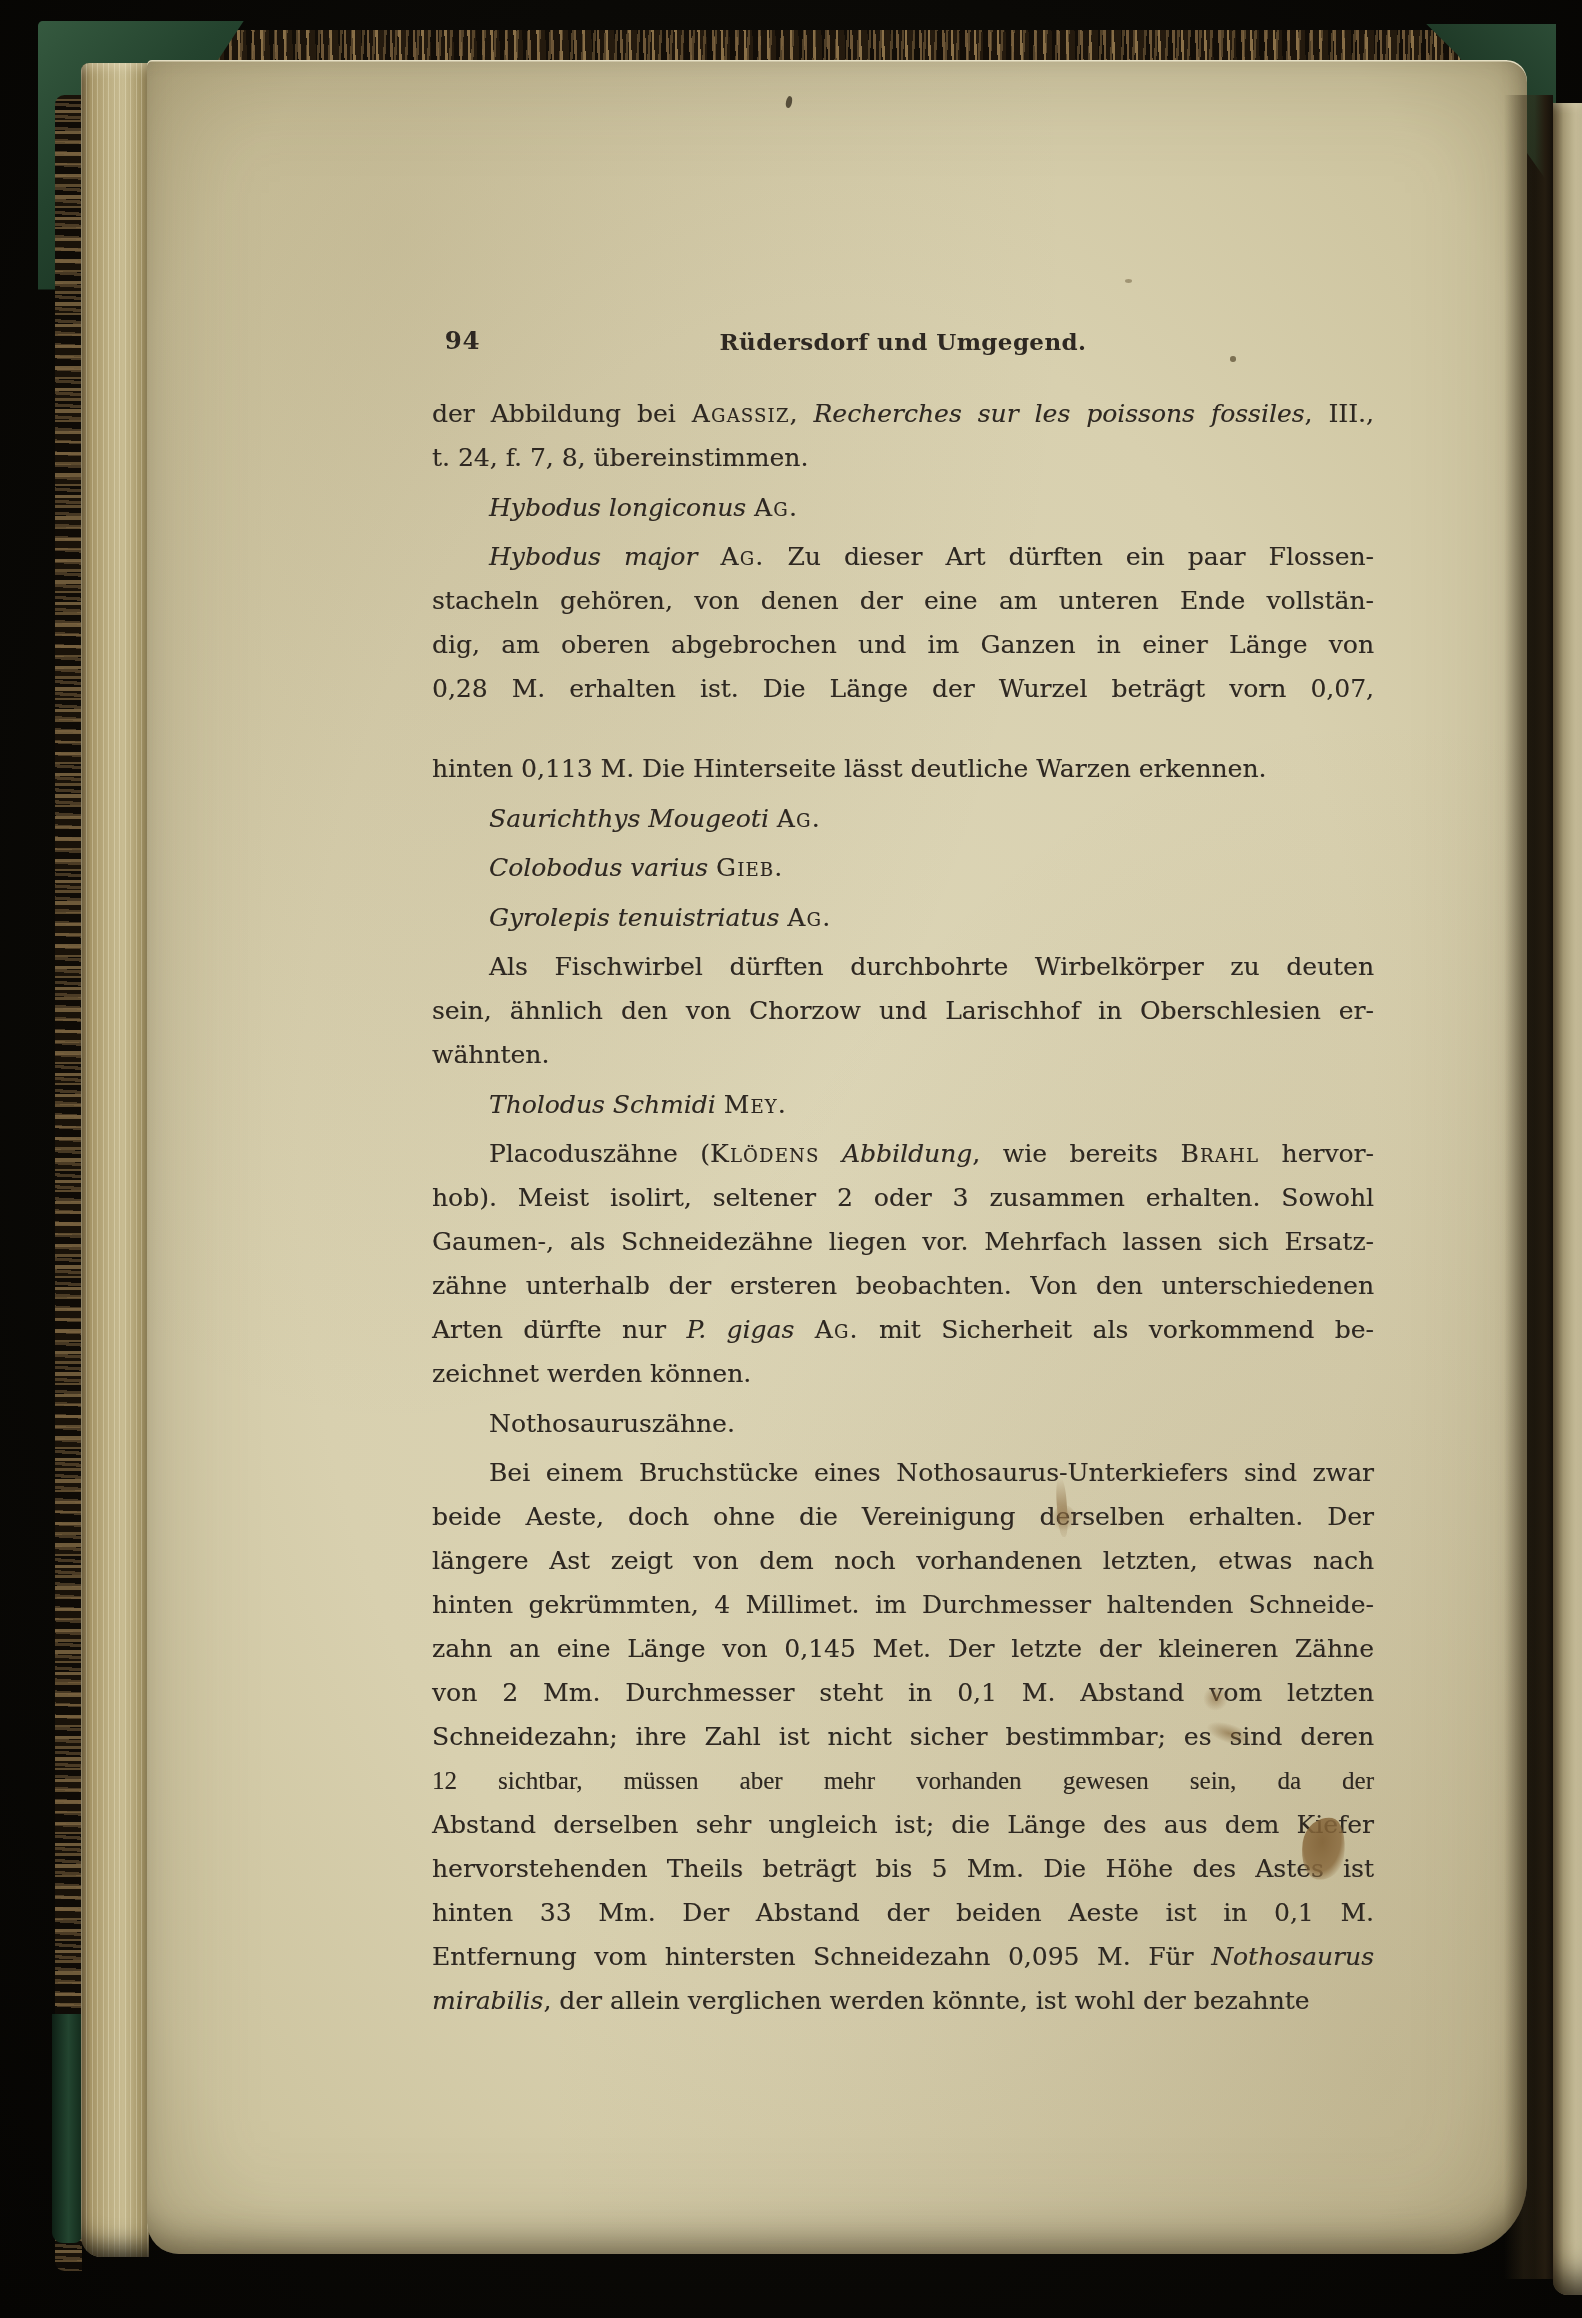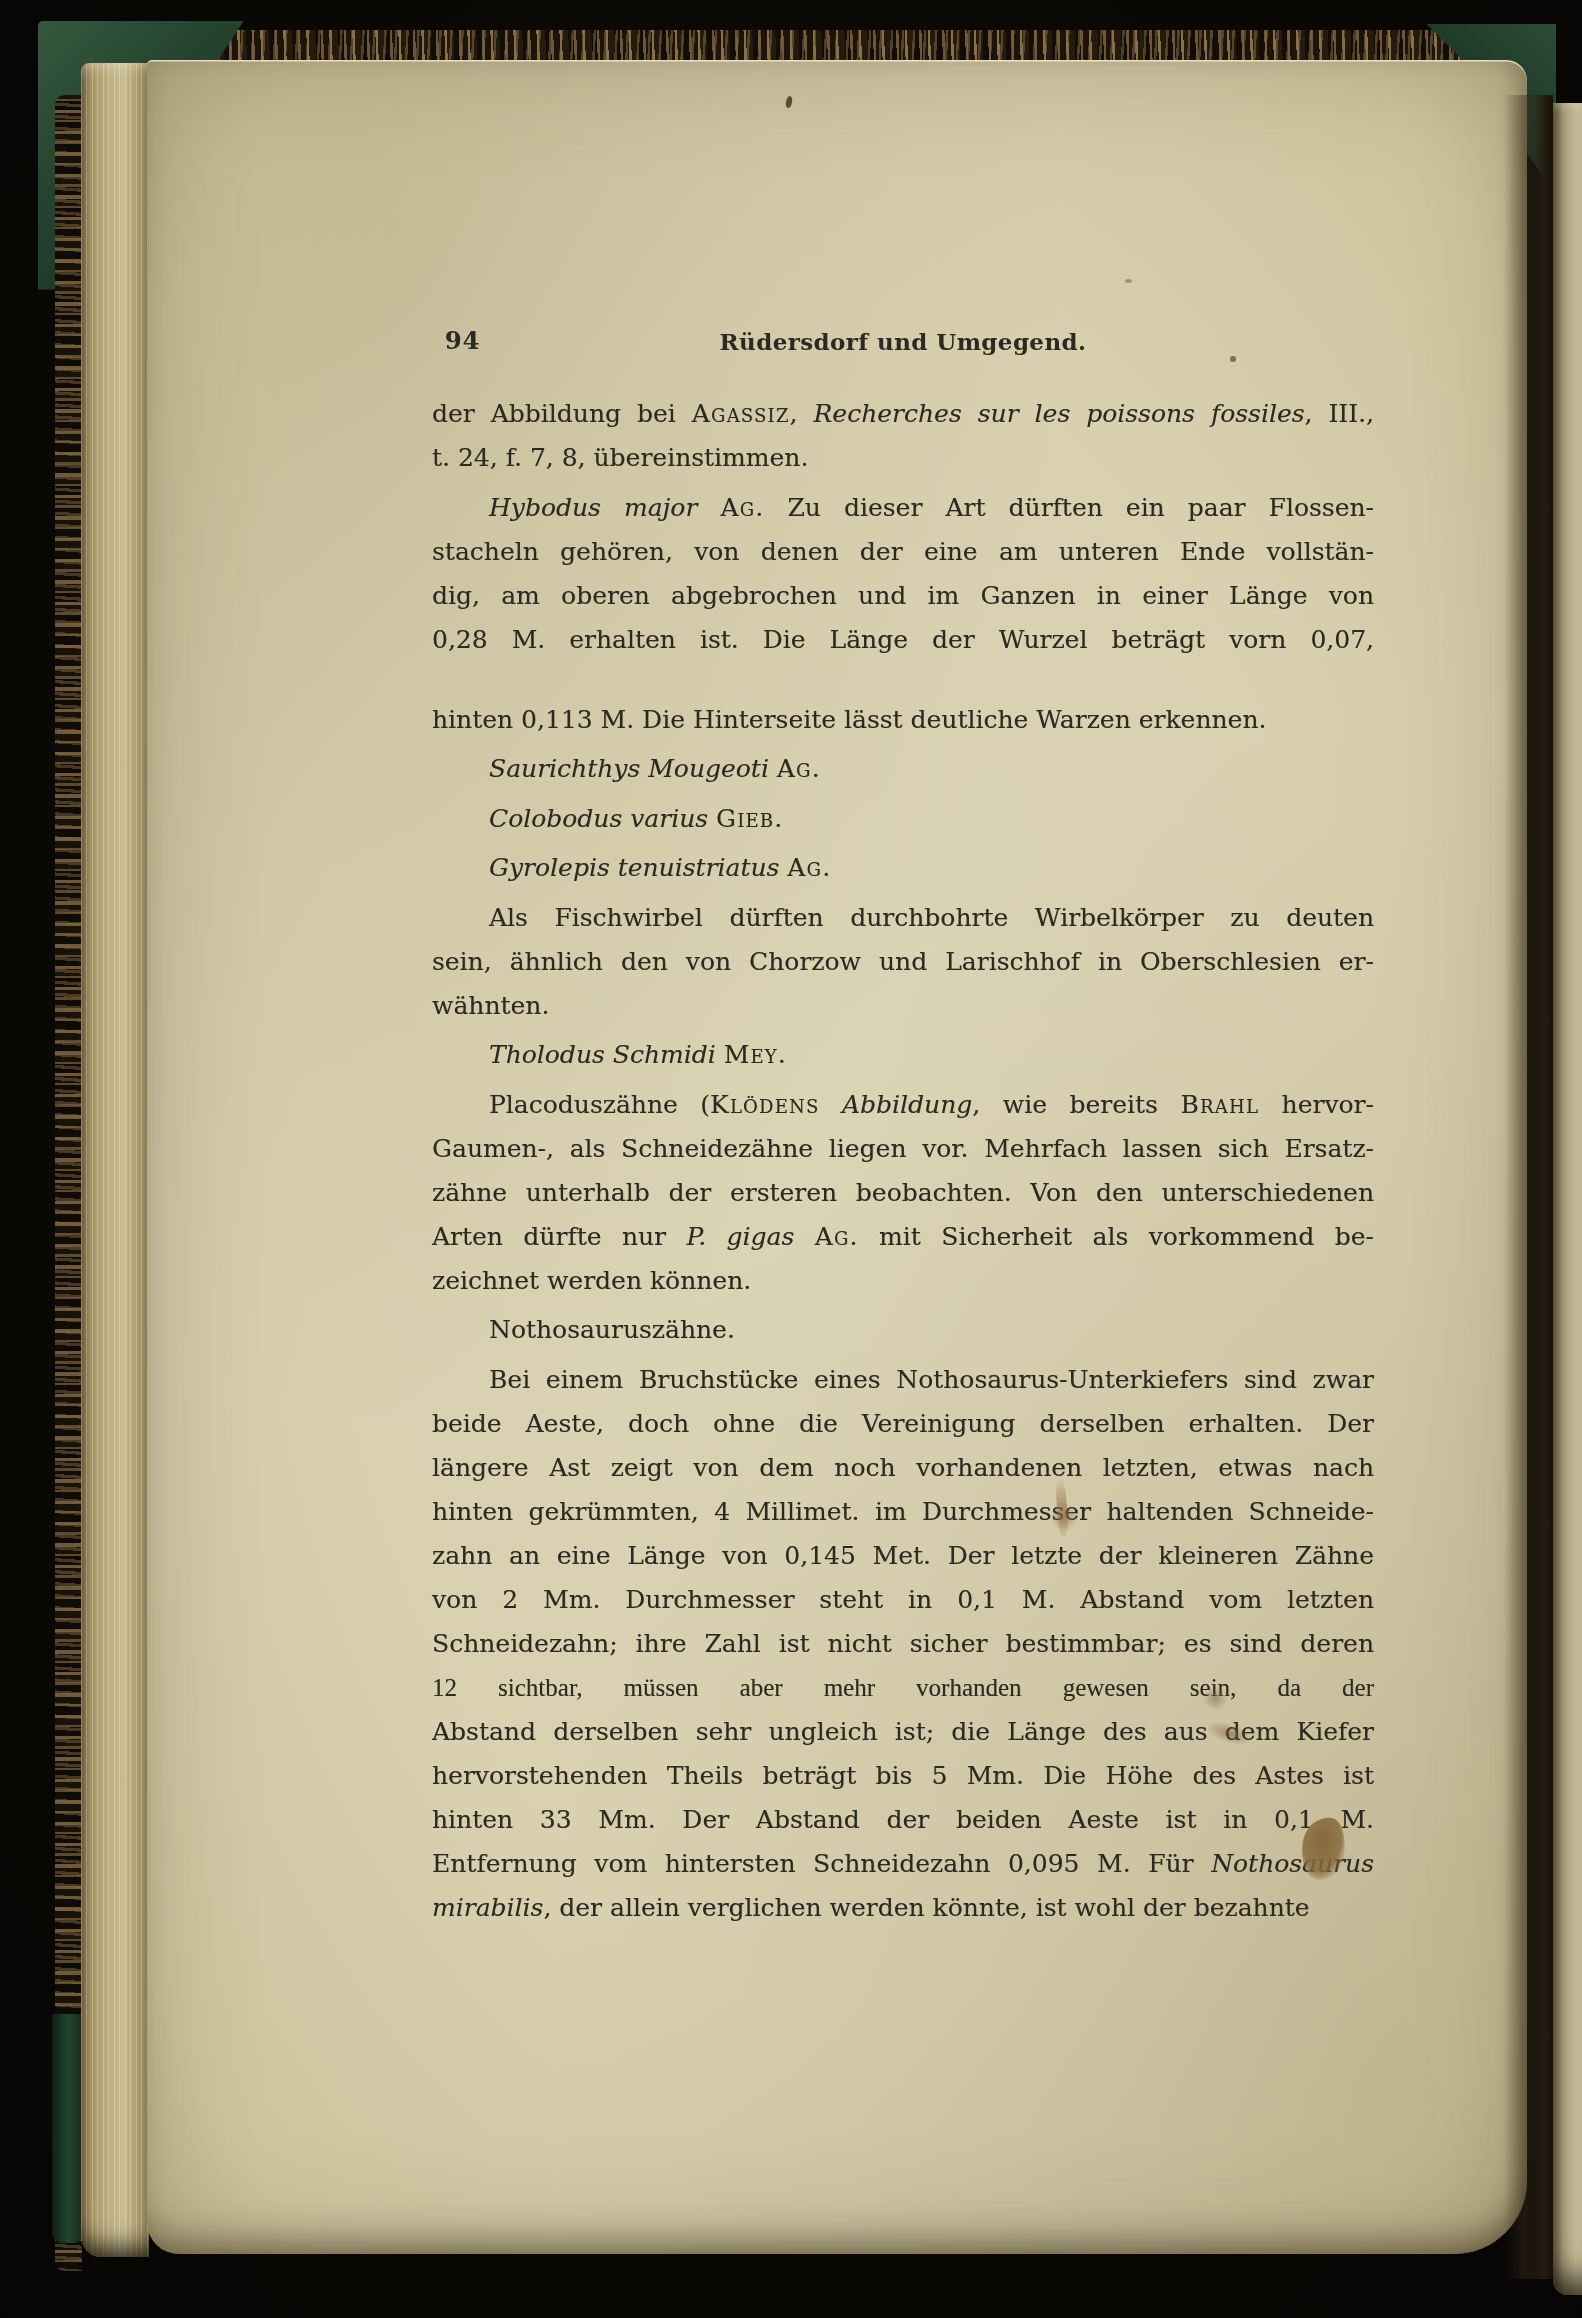--- a/index.html
+++ b/index.html
@@ -131,33 +131,35 @@
 
 <div class="page">
   <div class="content">
     <div class="page-header">
       <span class="page-number">94</span>
       <span class="running-header">Rüdersdorf und Umgegend.</span>
     </div>
     <div class="body-text">
         <div class="line" style="white-space: normal;"><span>der Abbildung bei </span><span class="sc">Agassiz</span><span>, </span><span class="i">Recherches sur les poissons fossiles</span><span>, III.,</span></div>
         <div class="line last" style="white-space: normal;"><span>t. 24, f. 7, 8, übereinstimmen.</span></div>
+        <div class="line ind last gap" style="white-space: normal;"><span class="i">Hybodus longiconus </span><span class="sc">Ag.</span></div>
         <div class="line ind gap" style="white-space: normal;"><span class="i">Hybodus major </span><span class="sc">Ag.</span><span> Zu dieser Art dürften ein paar Flossen-</span></div>
         <div class="line" style="white-space: normal;"><span>stacheln gehören, von denen der eine am unteren Ende vollstän-</span></div>
         <div class="line" style="white-space: normal;"><span>dig, am oberen abgebrochen und im Ganzen in einer Länge von</span></div>
         <div class="line" style="white-space: normal;"><span>0,28 M. erhalten ist. Die Länge der Wurzel beträgt vorn 0,07,</span></div>
         <div class="line last" style="white-space: normal; margin-top: 36px;"><span>hinten 0,113 M. Die Hinterseite lässt deutliche Warzen erkennen.</span></div>
         <div class="line ind last gap" style="white-space: normal;"><span class="i">Saurichthys Mougeoti </span><span class="sc">Ag.</span></div>
         <div class="line ind last gap" style="white-space: normal;"><span class="i">Colobodus varius </span><span class="sc">Gieb.</span></div>
         <div class="line ind last gap" style="white-space: normal;"><span class="i">Gyrolepis tenuistriatus </span><span class="sc">Ag.</span></div>
         <div class="line ind gap" style="white-space: normal;"><span>Als Fischwirbel dürften durchbohrte Wirbelkörper zu deuten</span></div>
         <div class="line" style="white-space: normal;"><span>sein, ähnlich den von Chorzow und Larischhof in Oberschlesien er-</span></div>
         <div class="line last" style="white-space: normal;"><span>wähnten.</span></div>
         <div class="line ind last gap" style="white-space: normal;"><span class="i">Tholodus Schmidi </span><span class="sc">Mey.</span></div>
         <div class="line ind gap" style="white-space: normal;"><span>Placoduszähne (</span><span class="sc">Klödens</span><span> </span><span class="i">Abbildung</span><span>, wie bereits </span><span class="sc">Brahl</span><span> hervor-</span></div>
+        <div class="line" style="white-space: normal;"><span>hob). Meist isolirt, seltener 2 oder 3 zusammen erhalten. Sowohl</span></div>
         <div class="line" style="white-space: normal;"><span>Gaumen-, als Schneidezähne liegen vor. Mehrfach lassen sich Ersatz-</span></div>
         <div class="line" style="white-space: normal;"><span>zähne unterhalb der ersteren beobachten. Von den unterschiedenen</span></div>
         <div class="line" style="white-space: normal;"><span>Arten dürfte nur </span><span class="i">P. gigas </span><span class="sc">Ag.</span><span> mit Sicherheit als vorkommend be-</span></div>
         <div class="line last" style="white-space: normal;"><span>zeichnet werden können.</span></div>
         <div class="line ind last gap" style="white-space: normal;"><span>Nothosauruszähne.</span></div>
         <div class="line ind gap" style="white-space: normal;"><span>Bei einem Bruchstücke eines Nothosaurus-Unterkiefers sind zwar</span></div>
         <div class="line" style="white-space: normal;"><span>beide Aeste, doch ohne die Vereinigung derselben erhalten. Der</span></div>
         <div class="line" style="white-space: normal;"><span>längere Ast zeigt von dem noch vorhandenen letzten, etwas nach</span></div>
         <div class="line" style="white-space: normal;"><span>hinten gekrümmten, 4 Millimet. im Durchmesser haltenden Schneide-</span></div>
         <div class="line" style="white-space: normal;"><span>zahn an eine Länge von 0,145 Met. Der letzte der kleineren Zähne</span></div>

